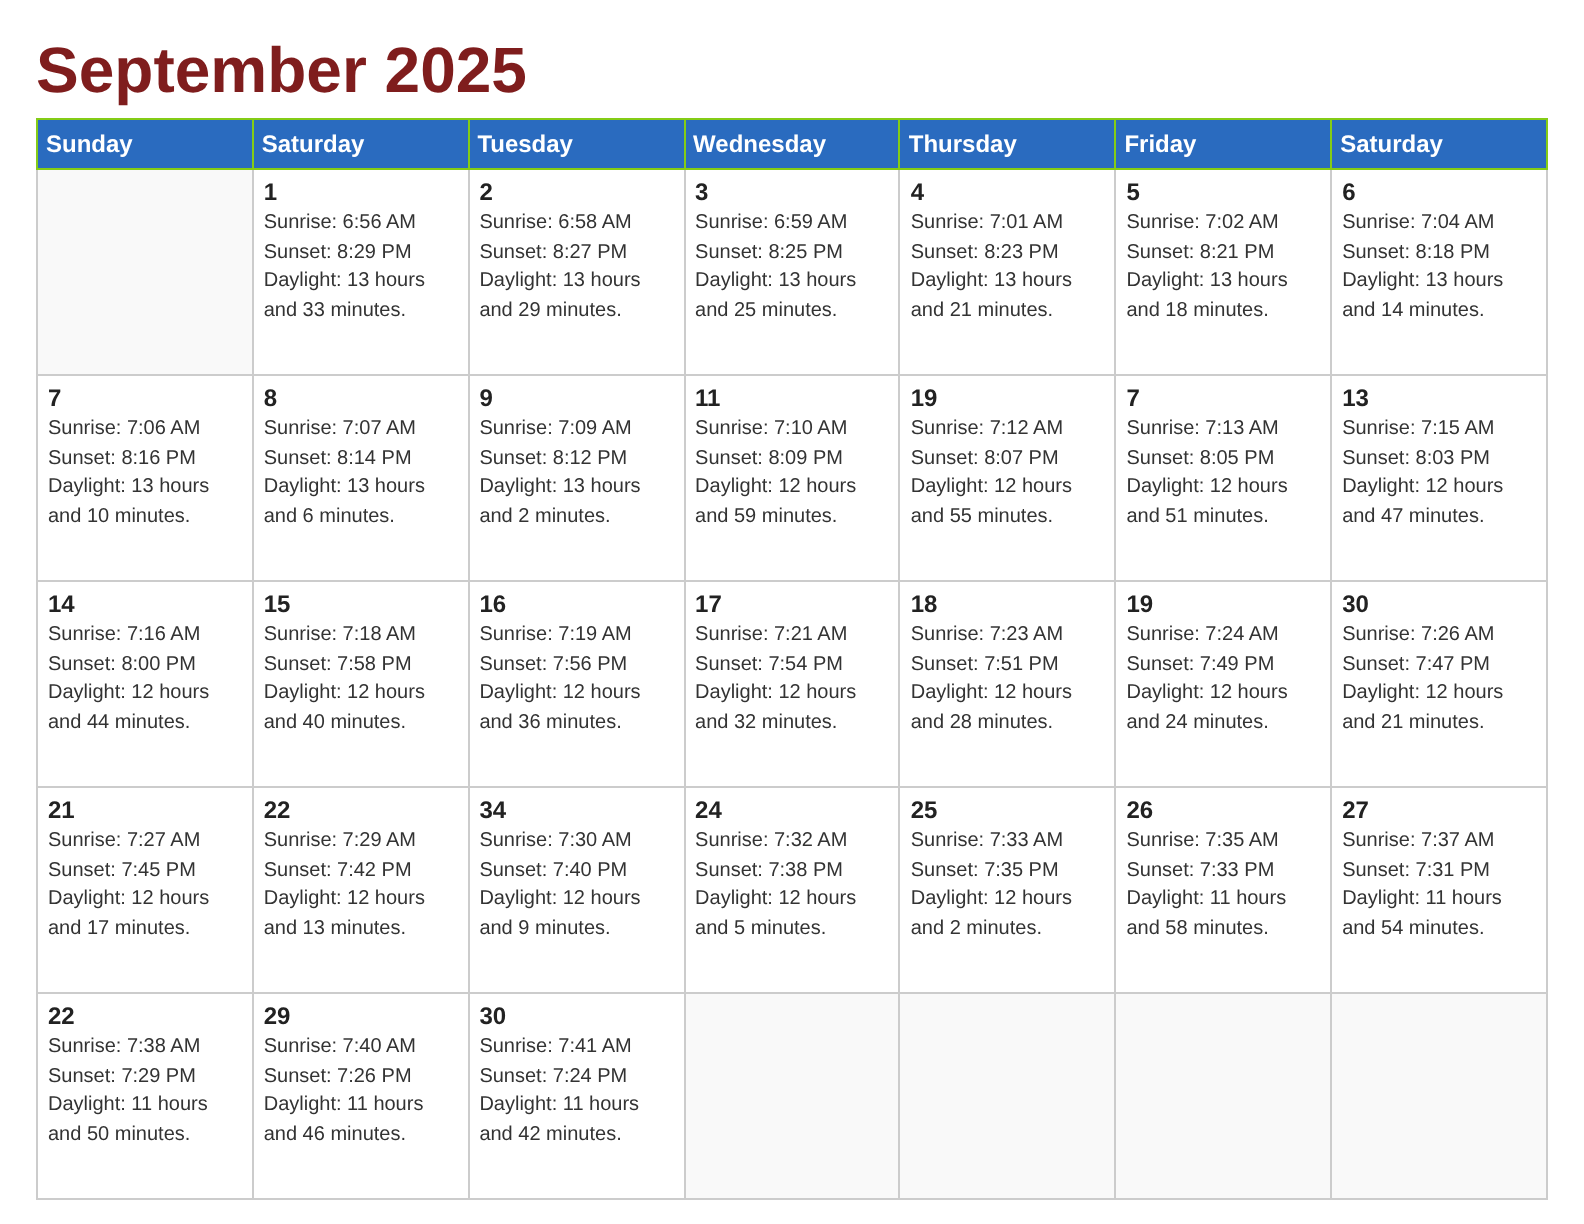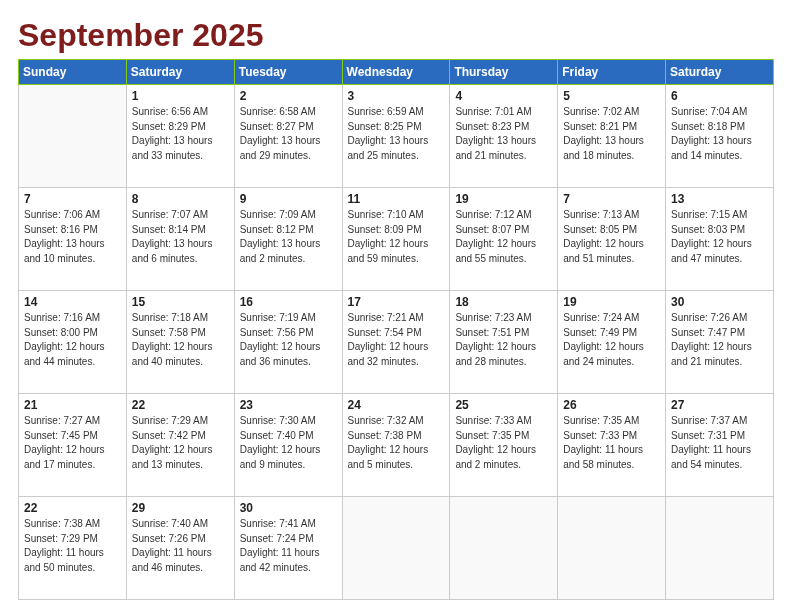--- a/index.html
+++ b/index.html
@@ -198,21 +198,21 @@
         <tr>
           <td>
             <span class="day-number">21</span>
             <div class="day-info">Sunrise: 7:27 AM<br>Sunset: 7:45 PM<br>Daylight: 12 hours and 17 minutes.</div>
           </td>
           <td>
             <span class="day-number">22</span>
             <div class="day-info">Sunrise: 7:29 AM<br>Sunset: 7:42 PM<br>Daylight: 12 hours and 13 minutes.</div>
           </td>
           <td>
-            <span class="day-number">23</span>
+            <span class="day-number">34</span>
             <div class="day-info">Sunrise: 7:30 AM<br>Sunset: 7:40 PM<br>Daylight: 12 hours and 9 minutes.</div>
           </td>
           <td>
             <span class="day-number">24</span>
             <div class="day-info">Sunrise: 7:32 AM<br>Sunset: 7:38 PM<br>Daylight: 12 hours and 5 minutes.</div>
           </td>
           <td>
             <span class="day-number">25</span>
             <div class="day-info">Sunrise: 7:33 AM<br>Sunset: 7:35 PM<br>Daylight: 12 hours and 2 minutes.</div>
           </td>

